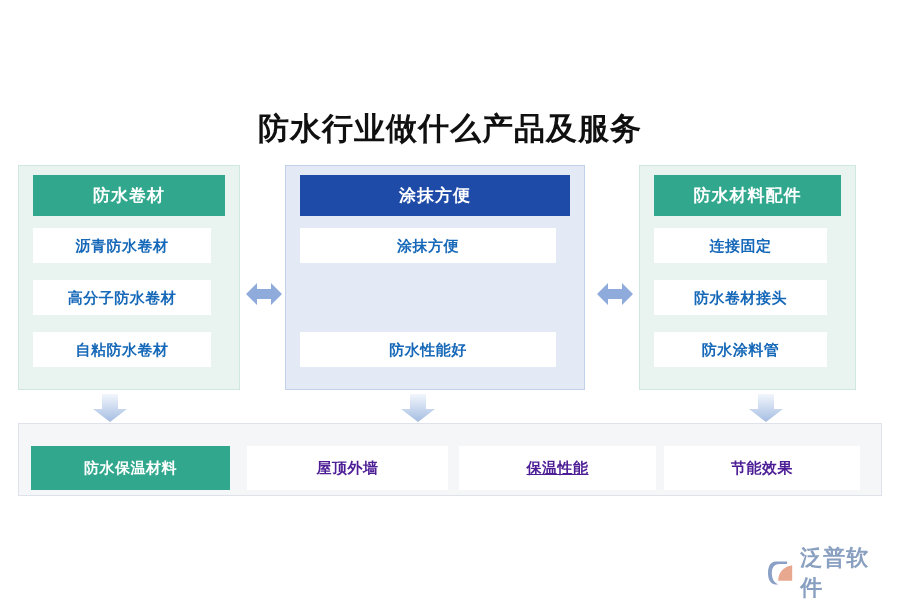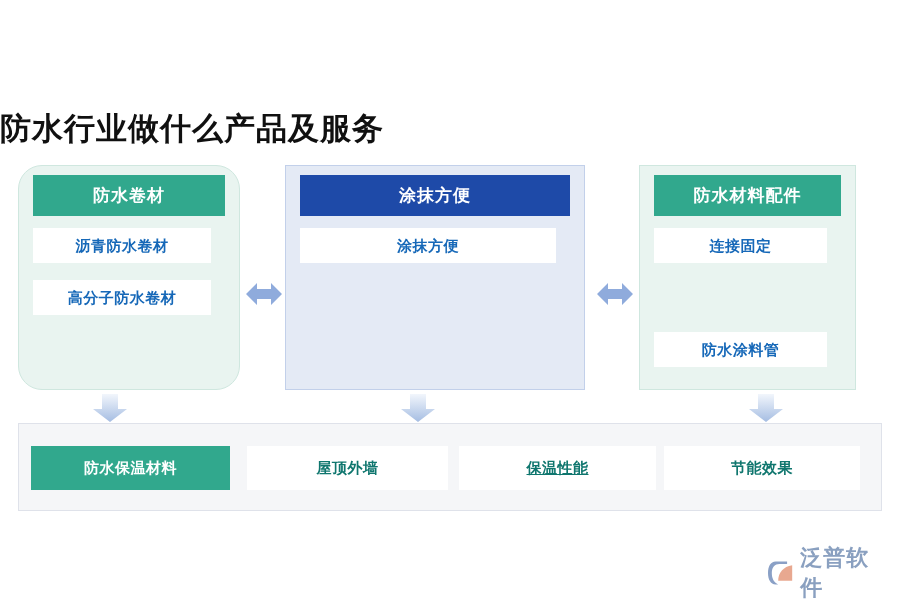--- a/index.html
+++ b/index.html
@@ -14,20 +14,21 @@
     overflow: hidden;
     position: relative;
   }
 
   
   .page-title {
     position: absolute;
     left: 0;
     top: 108px;
     width: 900px;
+    text-align: center;
     font-size: 31px;
     font-weight: bold;
     color: #101010;
     letter-spacing: 1px;
     line-height: 42px;
   }
 
   
   .columns {
     position: absolute;
@@ -46,21 +47,21 @@
   }
   .column.green {
     background: #e9f4f0;
     border: 1px solid #cfe7df;
   }
   .column.blue {
     background: #e4eaf5;
     border: 1px solid #c2d0ea;
   }
 
-  .col-1 { left: 0px;   width: 222px; border-radius: 24px; }
+  .col-1 { left: 0px;   width: 222px; }
   .col-2 { left: 267px; width: 300px; }
   .col-3 { left: 621px; width: 217px; }
 
   .col-header {
     position: absolute;
     left: 14px;
     right: 14px;
     top: 9px;
     height: 41px;
     line-height: 41px;
@@ -110,35 +111,35 @@
   .d-arrow.d1 { left: 93px; }
   .d-arrow.d2 { left: 401px; }
   .d-arrow.d3 { left: 749px; }
 
   
   .bottom-panel {
     position: absolute;
     left: 18px;
     top: 423px;
     width: 864px;
-    height: 88px;
+    height: 73px;
     box-sizing: border-box;
     background: #f5f6f8;
     border: 1px solid #dfe2ea;
   }
   .bottom-card {
     position: absolute;
     top: 22px;
     height: 44px;
     line-height: 44px;
     text-align: center;
     font-size: 15px;
     font-weight: bold;
     background: #ffffff;
-    color: #0f766e;
+    color: #4c1d95;
     letter-spacing: 0.5px;
   }
   .bottom-card.highlight {
     background: #31a88d;
     color: #ffffff;
   }
   .bc-0 { left: 12px;  width: 199px; }
   .bc-1 { left: 228px; width: 201px; }
   .bc-2 { left: 440px; width: 197px; text-decoration: underline; }
   .bc-3 { left: 645px; width: 196px; }
@@ -203,30 +204,33 @@
   </div>
   <div class="wm-sub">FANPU SOFTWARE</div>
 </div>
 
 <div class="columns">
 
   <div class="column green col-1">
     <div class="col-header green-hd">防水卷材</div>
     <div class="col-item item-0">沥青防水卷材</div>
     <div class="col-item item-1">高分子防水卷材</div>
+    <div class="col-item item-2">自粘防水卷材</div>
   </div>
 
   <div class="column blue col-2">
     <div class="col-header blue-hd">涂抹方便</div>
     <div class="col-item item-0">涂抹方便</div>
+    <div class="col-item item-2">防水性能好</div>
   </div>
 
   <div class="column green col-3">
     <div class="col-header green-hd">防水材料配件</div>
     <div class="col-item item-0">连接固定</div>
+    <div class="col-item item-1">防水卷材接头</div>
     <div class="col-item item-2">防水涂料管</div>
   </div>
 </div>
 
 <div class="h-arrow a1">
   <svg width="36" height="30" viewBox="0 0 36 30">
     <polygon points="0,15 11,4 11,10 25,10 25,4 36,15 25,26 25,20 11,20 11,26" fill="#8fabdc"></polygon>
   </svg>
 </div>
 <div class="h-arrow a2">

